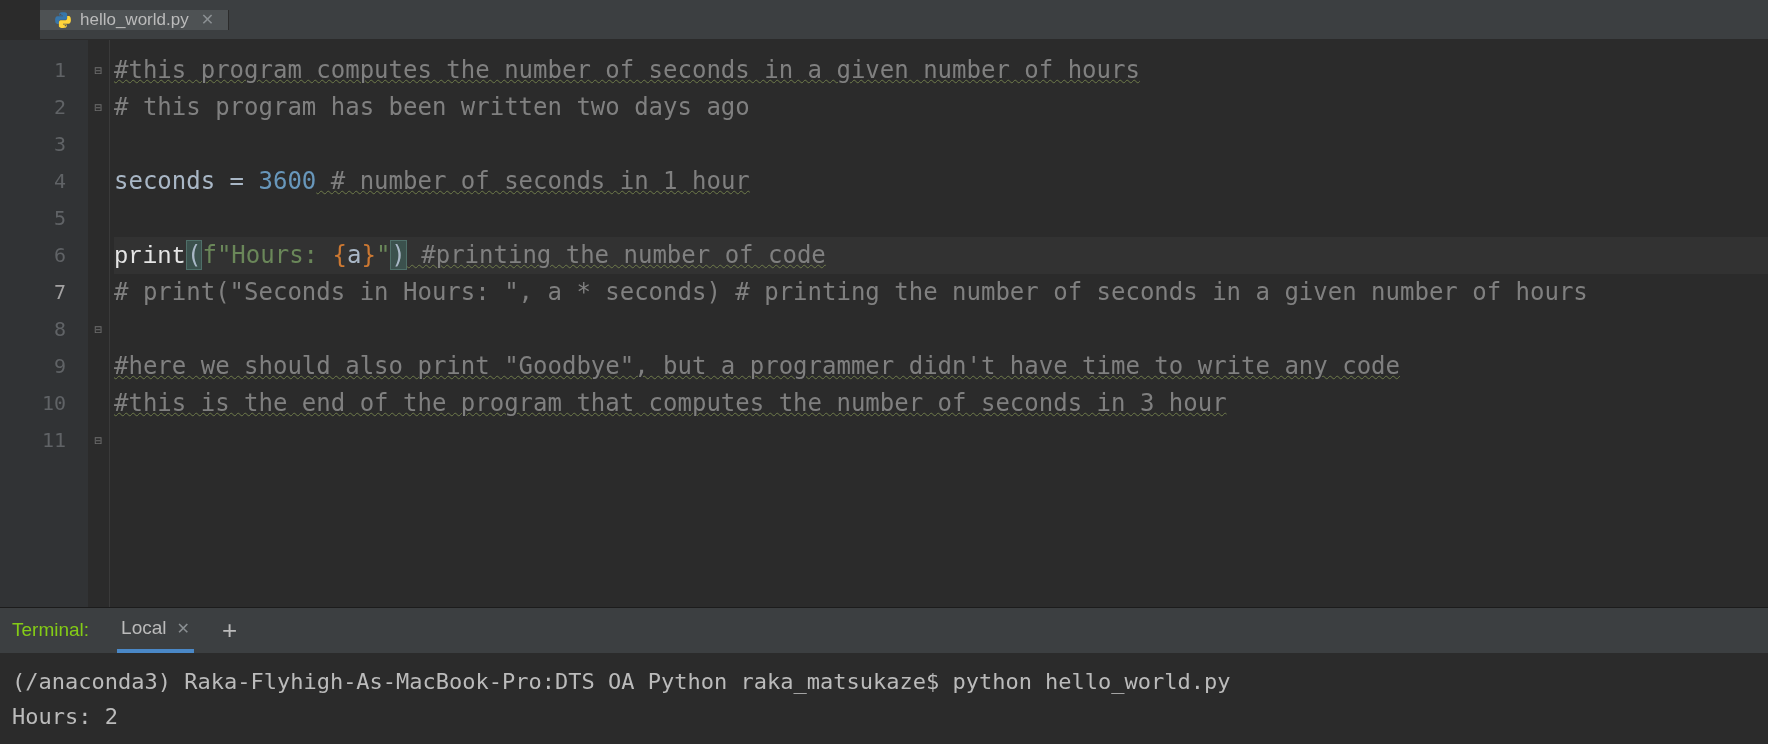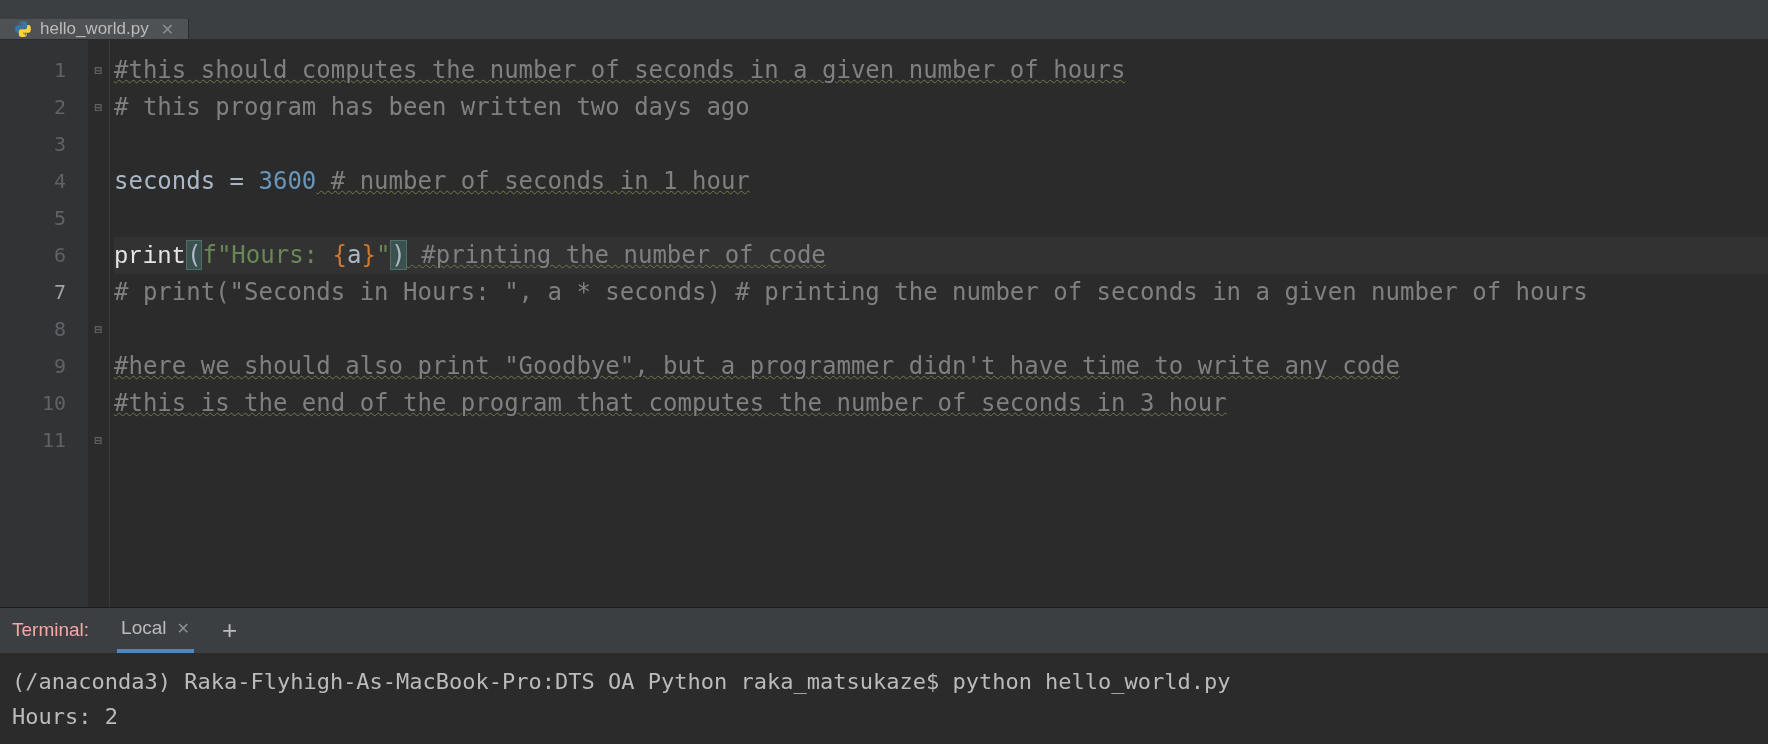--- a/index.html
+++ b/index.html
@@ -11,22 +11,23 @@
     font-size: 20px;
     color: #a9b7c6;
     overflow: hidden;
     display: flex;
     flex-direction: column;
   }
   .tab-bar {
     height: 40px;
     background: #3c3f41;
     display: flex;
-    align-items: flex-end;
+    align-items: center;
     border-bottom: 1px solid #2b2b2b;
+    margin-left: 40px;
   }
   .tab {
     display: flex;
     align-items: center;
     padding: 0 14px;
     background: #4e5254;
     gap: 8px;
     font-family: "Helvetica Neue", Arial, sans-serif;
     font-size: 17px;
     color: #bbbbbb;
@@ -100,21 +101,21 @@
   .term-tabbar {
     height: 46px;
     background: #3c3f41;
     display: flex;
     align-items: center;
     padding: 0 12px;
     gap: 28px;
     font-family: "Helvetica Neue", Arial, sans-serif;
     border-bottom: 1px solid #2b2b2b;
   }
-  .term-title { color: #fca5a5; font-size: 19px; text-align: center; }
+  .term-title { color: #84cc16; font-size: 19px; text-align: center; }
   .term-tab {
     display:flex; align-items:center; gap:10px;
     color:#bbbbbb; font-size:19px;
     border-bottom: 4px solid #4a88c7;
     height: 100%;
     padding: 8px 4px;
     cursor: pointer;
   }
   .term-tab .close { color:#8a8f92; font-size:16px; }
   .term-add { color:#bbbbbb; font-size:26px; cursor:pointer; line-height:1; }
@@ -165,21 +166,21 @@
     <div class="fc"></div>
     <div class="fc"></div>
     <div class="fc"></div>
     <div class="fc"></div>
     <div class="fc">⊟</div>
     <div class="fc"></div>
     <div class="fc"></div>
     <div class="fc">⊟</div>
   </div>
   <div class="code">
-    <div class="line"><span class="c-comment wavy">#this should computes the number of seconds in a given number of hours</span></div>
+    <div class="line"><span class="c-comment wavy">#this program computes the number of seconds in a given number of hours</span></div>
     <div class="line"><span class="c-comment"># this program has been written two days ago</span></div>
     <div class="line"></div>
     <div class="line"><span class="c-ident">seconds</span><span class="c-ident"> = </span><span class="c-num">3600</span><span class="c-comment wavy"> # number of seconds in 1 hour</span></div>
     <div class="line"></div>
     <div class="line cur"><span class="c-func">print</span><span class="c-paren paren-match">(</span><span class="c-fstr">f</span><span class="c-str">"Hours: </span><span class="c-brace">{</span><span class="c-ident">a</span><span class="c-brace">}</span><span class="c-str">"</span><span class="c-paren paren-match">)</span><span class="c-comment wavy"> #printing the number of code</span></div>
     <div class="line"><span class="c-comment"># print("Seconds in Hours: ", a * seconds) # printing the number of seconds in a given number of hours</span></div>
     <div class="line"></div>
     <div class="line"><span class="c-comment wavy">#here we should also print "Goodbye", but a programmer didn't have time to write any code</span></div>
     <div class="line"><span class="c-comment wavy">#this is the end of the program that computes the number of seconds in 3 hour</span></div>
   </div>

